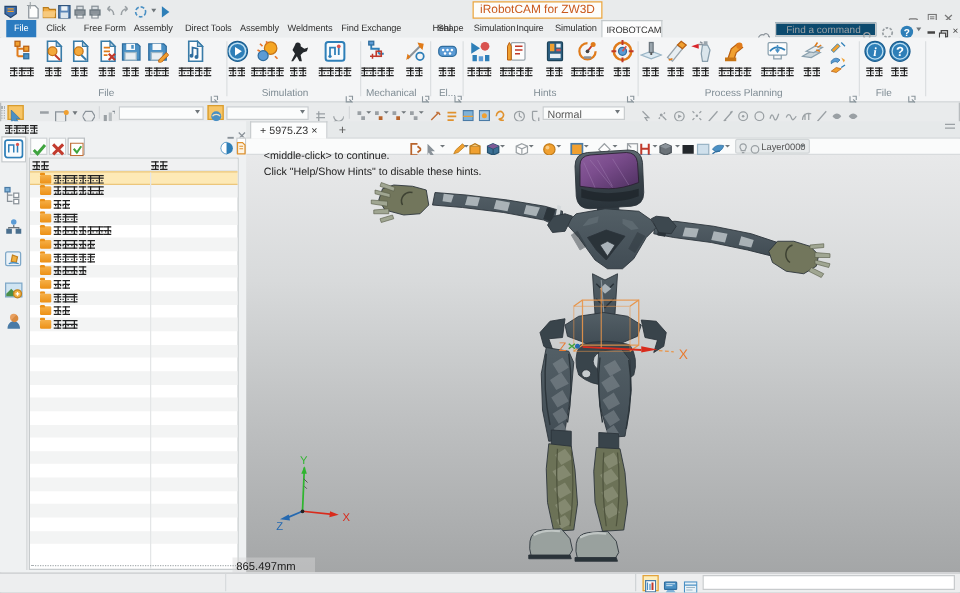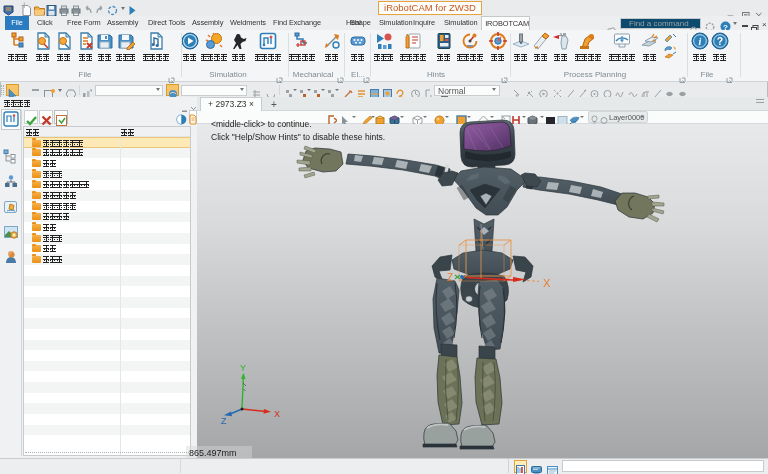--- a/index.html
+++ b/index.html
@@ -643,21 +643,21 @@
 <div class="trow" style="top:275.65px;background:#f3f4f4"></div>
 <div class="trow" style="top:296.95px;background:#f3f4f4"></div>
 <div class="trow" style="top:318.25px;background:#f3f4f4"></div>
 <div class="trow" style="top:339.55px;background:#f3f4f4"></div>
 <div class="trow" style="top:360.85px;background:#f3f4f4"></div>
 <div class="trow" style="top:382.15px;background:#f3f4f4"></div>
 <div class="trow" style="top:403.45px;background:#f3f4f4"></div>
 <div class="trow" style="top:424.75px;background:#f3f4f4"></div>
 <div id="coldiv"></div>
 <div class="abs" id="tabbar"></div>
-<div class="abs" id="dtab">+ 2973.Z3 ×</div>
+<div class="abs" id="dtab">+ 5975.Z3 ×</div>
 <div class="abs" style="left:271px;top:99px;font-size:10px;color:#555">+</div>
 <div class="abs" id="ctb"></div>
 <div class="abs" style="left:326px;top:112px"><svg width="11" height="11" viewBox="0 0 11 11">
         <path d="M8 1H3v9h5M8 3l3 2.5L8 8" stroke="#b8642c" stroke-width="1.4" fill="none"></path>
       </svg></div>
 <div class="abs" style="left:340px;top:112px"><svg width="11" height="11" viewBox="0 0 11 11">
         <path d="M2 1l6 6H5l2 3-2 1-2-3-1 2z" fill="#8a9299"></path>
       </svg></div>
 <div class="abs" style="left:362px;top:112px"><svg width="11" height="11" viewBox="0 0 11 11">
         <path d="M1 9l1.5-3L8 1l2 2-5.5 5z" fill="#f0a030" stroke="#b87a1a" stroke-width=".6"></path>

